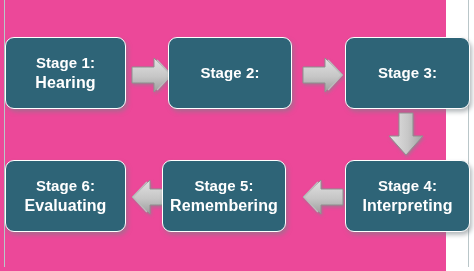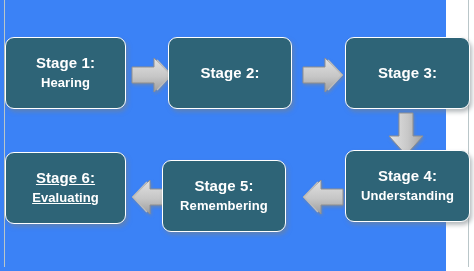--- a/index.html
+++ b/index.html
@@ -11,21 +11,21 @@
     width: 474px;
     height: 271px;
     font-family: "Liberation Sans", sans-serif;
     overflow: hidden;
   }
 
   #diagram-canvas {
     position: relative;
     width: 446px;
     height: 271px;
-    background: #3b82f6;
+    background: #ec4899;
   }
 
   
   .frame-line {
     position: absolute;
     top: 0;
     width: 1px;
     height: 267px;
     background: #b9c6c9;
   }
@@ -47,30 +47,30 @@
     color: #ffffff;
     text-align: center;
   }
   .stage-line {
     font-weight: bold;
     font-size: 15px;
     line-height: 20px;
     letter-spacing: 0.1px;
     white-space: nowrap;
   }
-  .stage-line.l2 { font-size: 13px; }
+  .stage-line.l2 { font-size: 16px; }
 
   
   #box-stage-1 { left: 5px;   top: 37px;  width: 121px; height: 72px; }
   #box-stage-2 { left: 168px; top: 37px;  width: 124px; height: 72px; }
   #box-stage-3 { left: 345px; top: 37px;  width: 125px; height: 72px; }
   
-  #box-stage-6 { left: 5px;   top: 152px; width: 121px; height: 72px; text-decoration: underline; }
+  #box-stage-6 { left: 5px;   top: 160px; width: 121px; height: 72px; }
   #box-stage-5 { left: 162px; top: 160px; width: 124px; height: 72px; }
-  #box-stage-4 { left: 345px; top: 150px; width: 125px; height: 72px; }
+  #box-stage-4 { left: 345px; top: 160px; width: 125px; height: 72px; }
 
   
   .arrow {
     position: absolute;
     filter: drop-shadow(1.5px 2px 1.5px rgba(130,135,140,0.55));
   }
   #arrow-1-to-2 { left: 131px; top: 56px; width: 42px; height: 38px; }
   #arrow-2-to-3 { left: 302px; top: 56px; width: 42px; height: 38px; }
   #arrow-3-to-4 { left: 386px; top: 112px; width: 40px; height: 44px; }
   #arrow-4-to-5 { left: 302px; top: 178px; width: 42px; height: 38px; }
@@ -171,16 +171,16 @@
           <stop offset="100%" stop-color="#9d9d9d"></stop>
         </linearGradient>
       </defs>
       <path d="M41,11 L19,11 L19,2 L1,19 L19,36 L19,27 L41,27 Z" fill="url(#gradLeft2)" stroke="#8f8f8f" stroke-width="1"></path>
       <path d="M16,4 L2,19 L16,34" fill="none" stroke="#bdbdbd" stroke-width="1.6"></path>
     </svg>
   </div>
 
   <div class="stage-box" id="box-stage-4">
     <div class="stage-line">Stage 4:</div>
-    <div class="stage-line l2">Understanding</div>
+    <div class="stage-line l2">Interpreting</div>
   </div>
 
 </div>
 
 </body></html>

